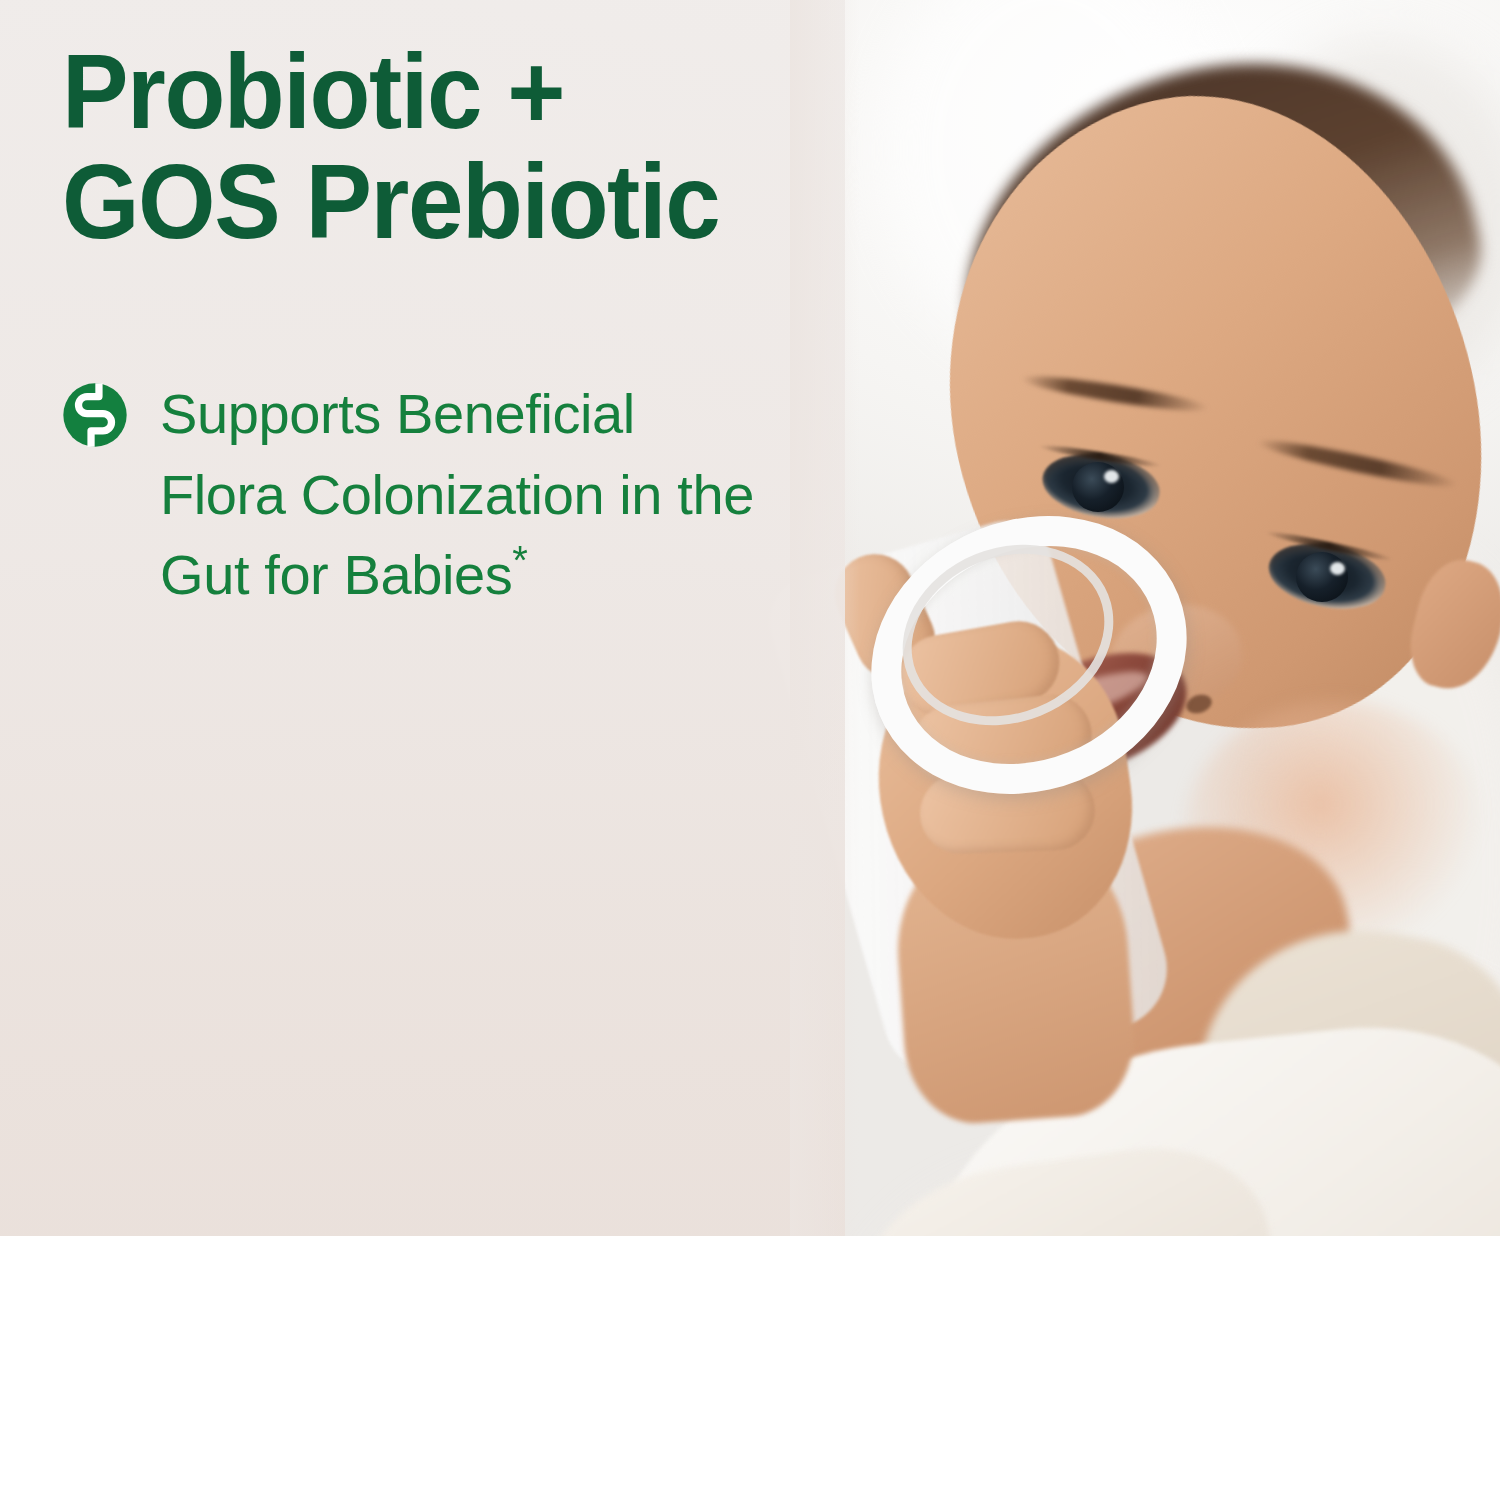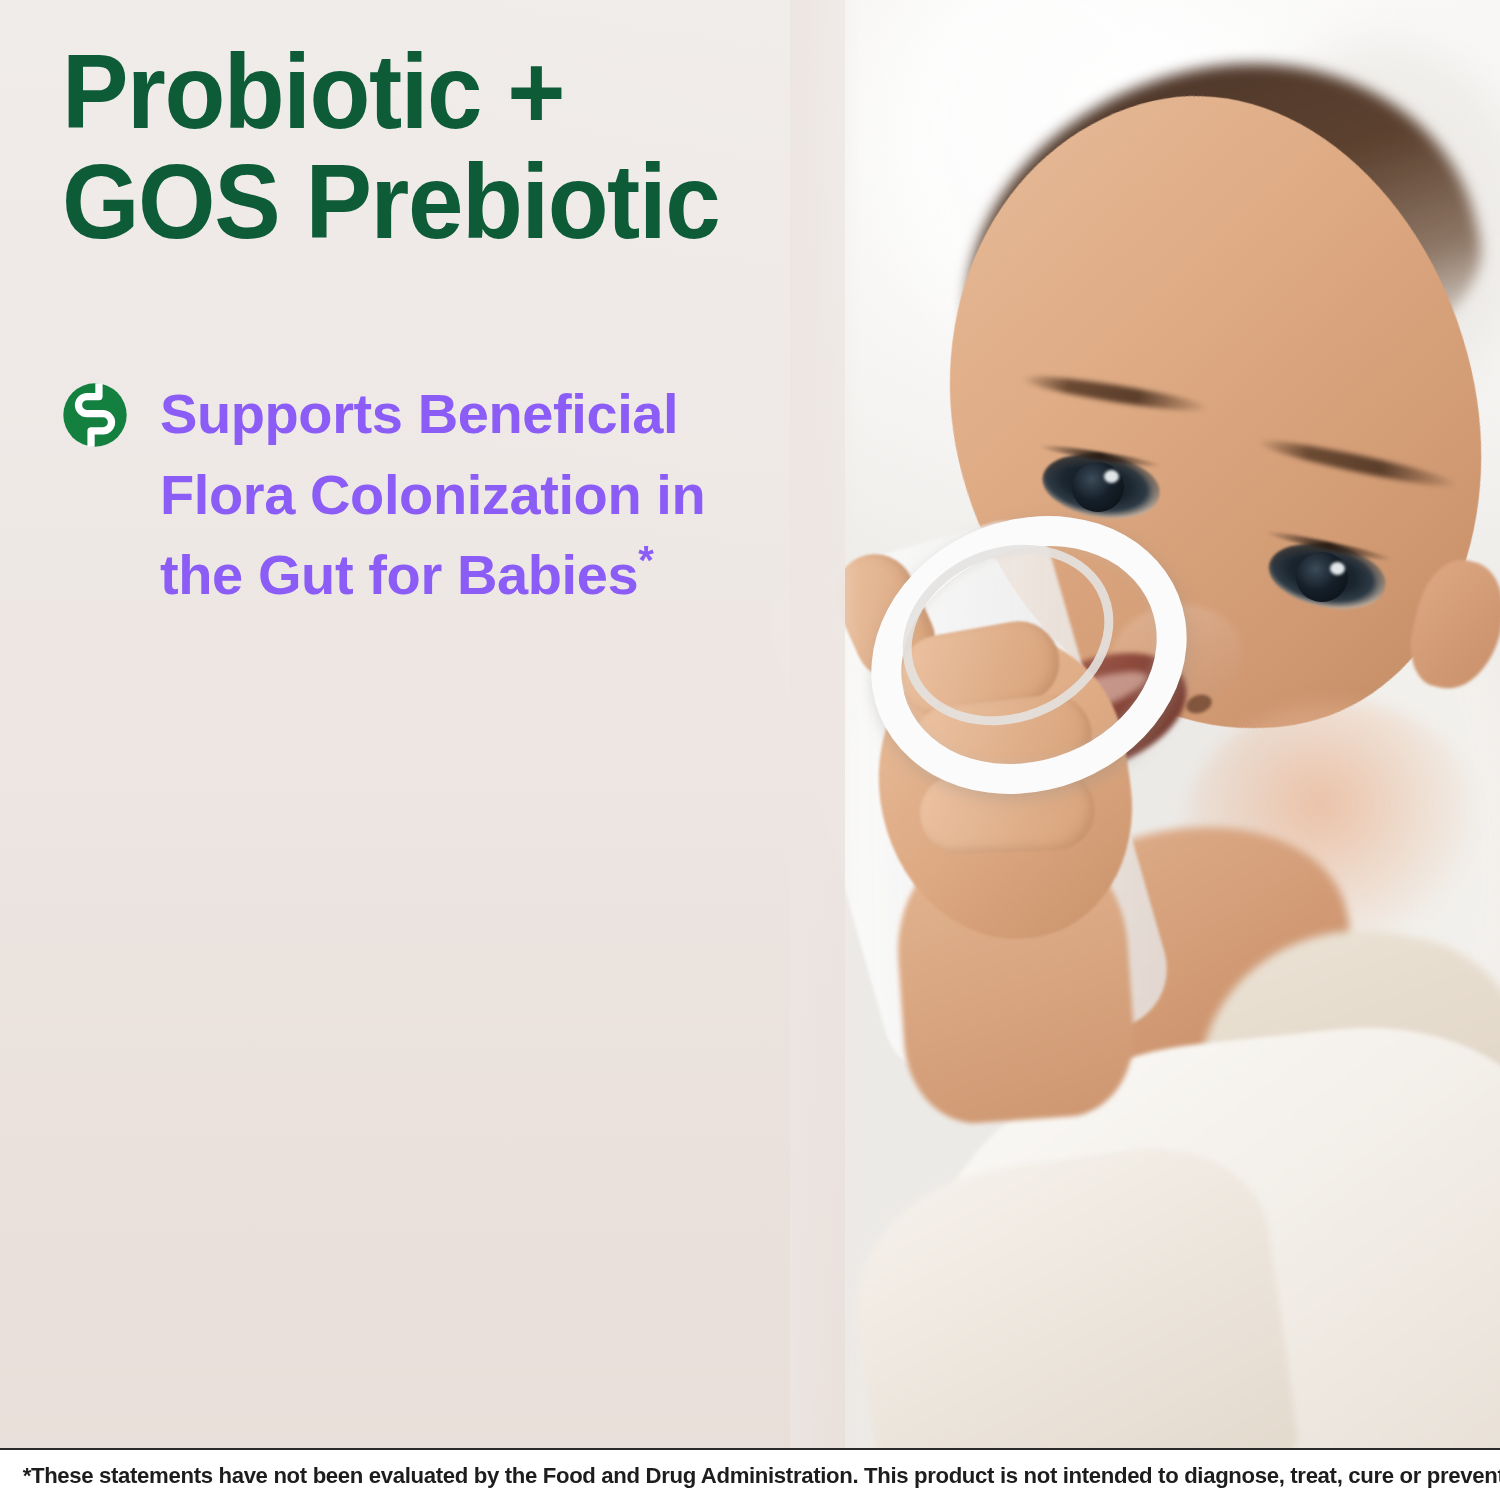--- a/index.html
+++ b/index.html
@@ -7,21 +7,21 @@
     background: #ffffff;
   }
   body {
     font-family: "Liberation Sans", sans-serif;
     -webkit-font-smoothing: antialiased;
   }
 
   #page {
     position: relative;
     width: 1500px;
-    height: 1500px;
+    height: 1236px;
     overflow: hidden;
     background: #efeceb;
   }
 
   
   .photo-pane {
     position: absolute;
     left: 0; top: 0;
     width: 1500px;
     height: 1448px;
@@ -294,22 +294,22 @@
     margin-bottom: 100px;
   }
   .bullet-icon {
     flex: 0 0 auto;
     width: 66px; height: 66px;
     margin-top: 8px;
   }
   .bullet-text {
     font-size: 56px;
     line-height: 1.44;
-    color: #8b5cf6;
-    font-weight: 700;
+    color: #15803d;
+    font-weight: 400;
     letter-spacing: -0.4px;
     max-width: 600px;
   }
   .bullet-text .ast { font-size: 40px; vertical-align: super; line-height: 0; }
 
   
   .footer {
     position: absolute;
     left: 0; top: 1448px;
     width: 1500px; height: 52px;

